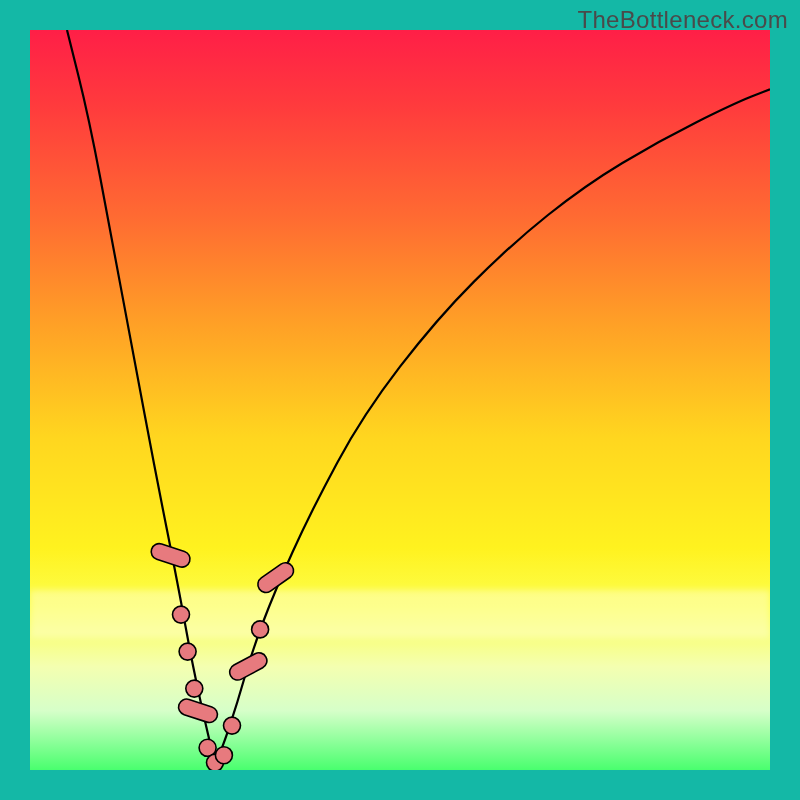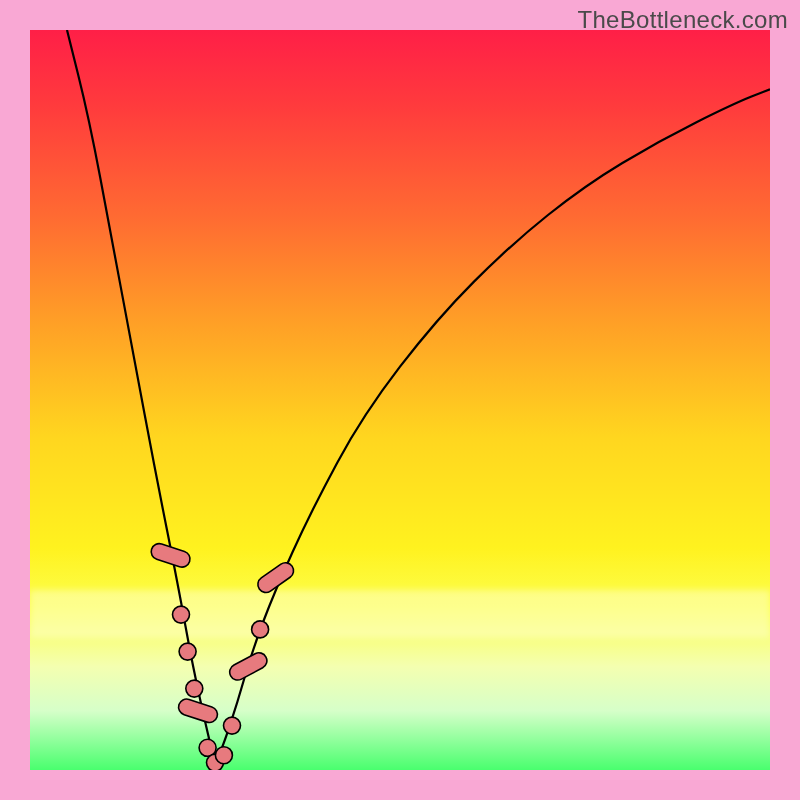--- a/index.html
+++ b/index.html
@@ -7,21 +7,21 @@
     padding: 0;
     width: 800px;
     height: 800px;
     overflow: hidden;
     background: #000;
     font-family: Arial, Helvetica, sans-serif;
   }
   .frame {
     position: absolute;
     inset: 0;
-    background: #f9a8d4;
+    background: #14b8a6;
   }
   .plot-area {
     position: absolute;
     left: 30px;
     top: 30px;
     width: 740px;
     height: 740px;
     overflow: hidden;
   }
   .gradient-bg {

